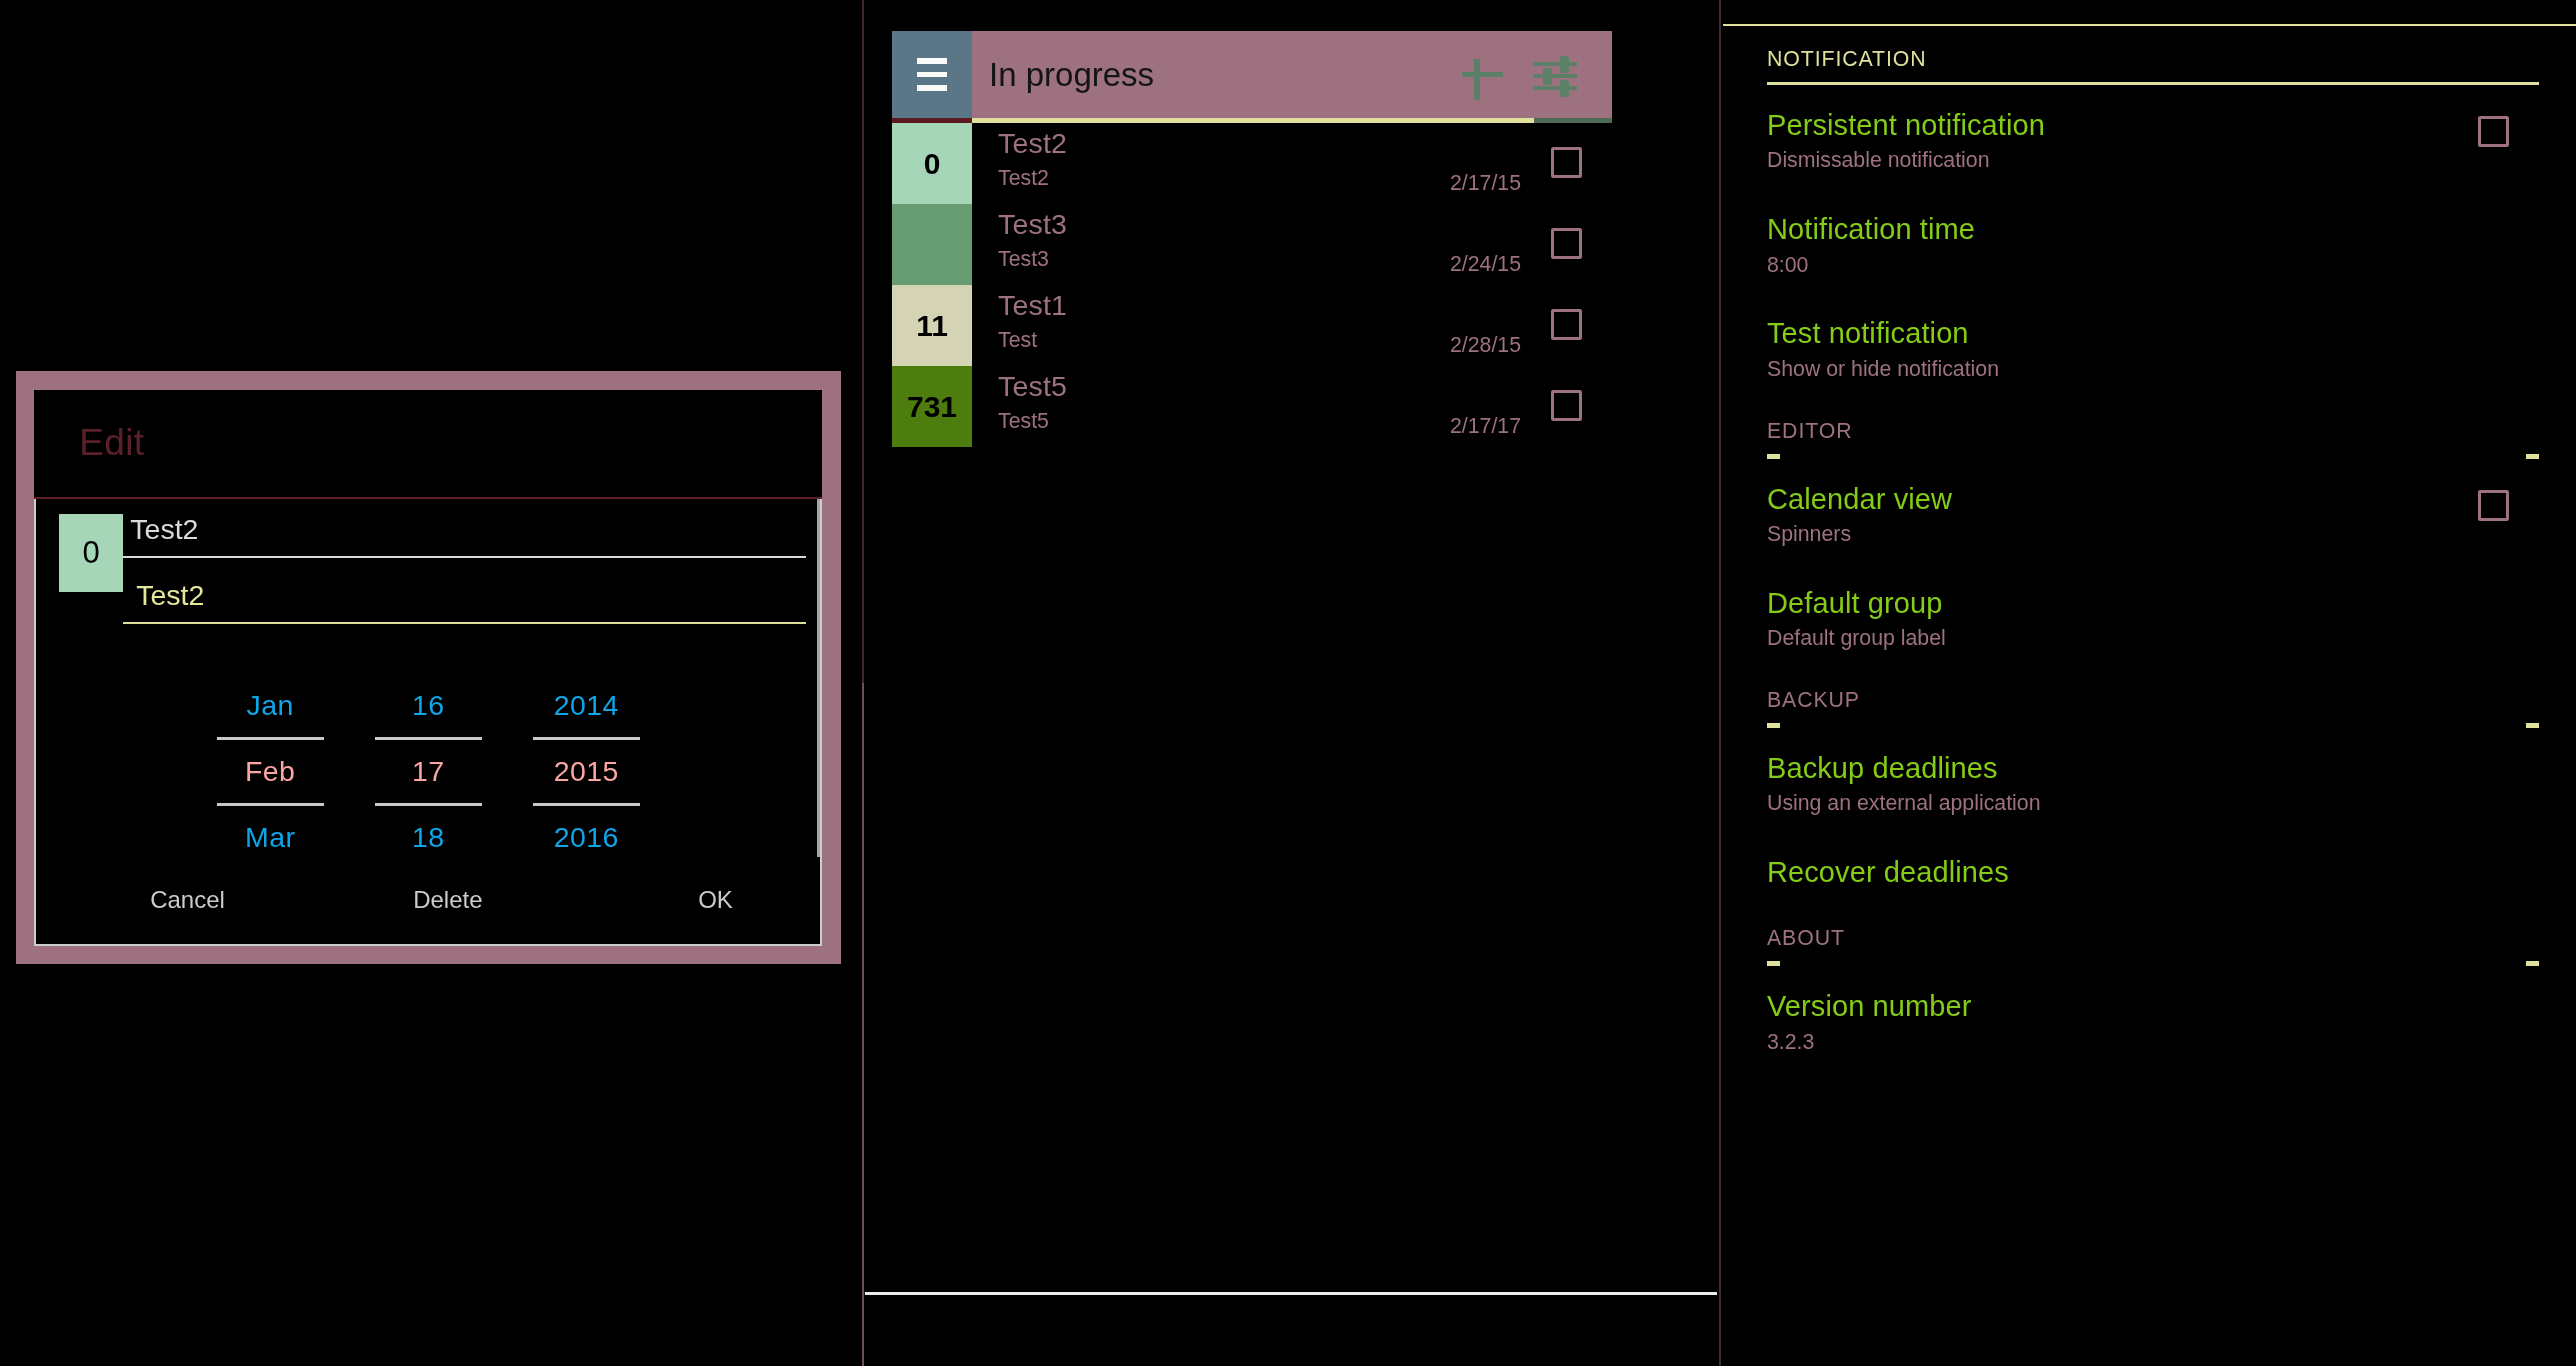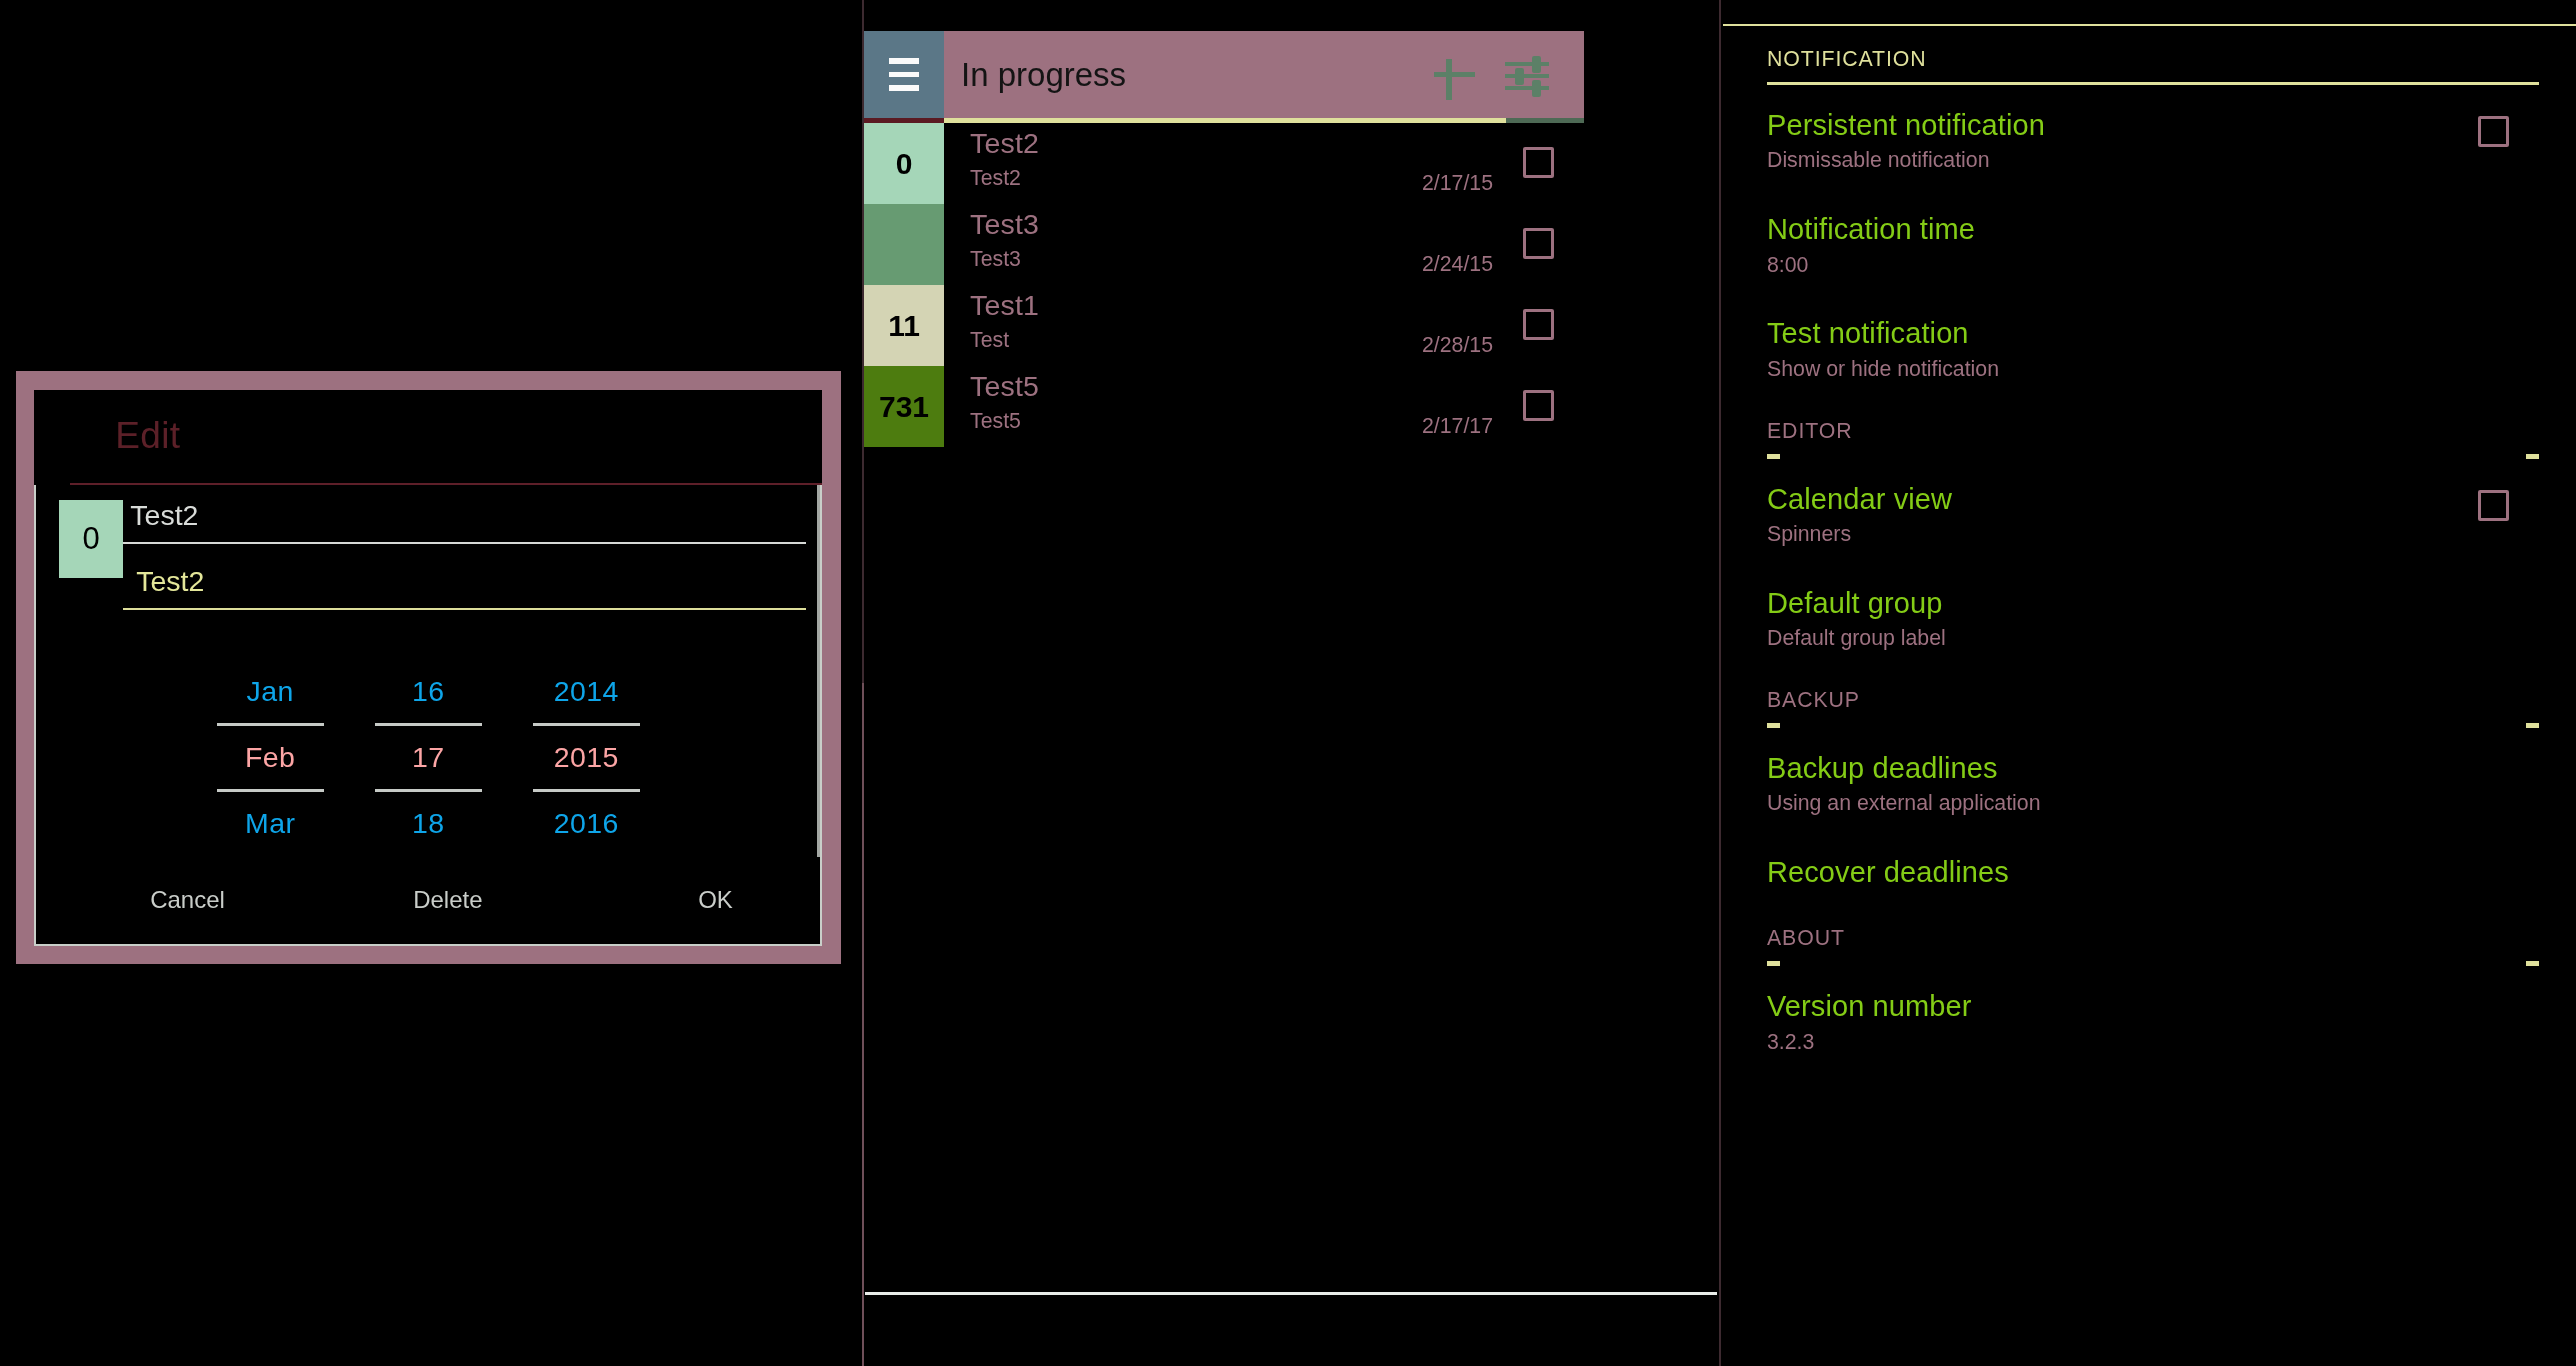--- a/index.html
+++ b/index.html
@@ -18,25 +18,24 @@
     background: #9d7180;
     padding: 18.5px 18.5px 18.5px 18.5px;
   }
   .edit-dialog {
     width: 100%; height: 100%;
     background: #000000;
     display: flex; flex-direction: column;
     position: relative;
   }
   .dlg-title-bar {
-    height: 95px;
+    height: 109px;
     display: flex; align-items: center;
     padding-left: 45px;
     border-bottom: 2.1px solid #5e1f29;
-    margin-left: 36px;
   }
   .dlg-title {
     color: #5c2028;
     font-size: 37px;
     font-weight: 400;
     letter-spacing: 0.4px;
   }
   .dlg-body {
     flex: 1;
     position: relative;
@@ -112,21 +111,21 @@
 
   
   .vdiv-left  { position: absolute; left: 862px; top: 683px; width: 2.1px; height: 683px; background: #6f4f59; }
   .vdiv-mid   { position: absolute; left: 862px; top: 0px;  width: 2.1px; height: 683px; background: #3d2a30; }
   .vdiv-right { position: absolute; left: 1719px; top: 0px;  width: 2.1px; height: 1366px; background: #3d2a30; }
   .hline-mid  { position: absolute; left: 865px; top: 1292px; width: 852px; height: 2.8px; background: #e8ece8; }
   .hline-right-top { position: absolute; left: 1723px; top: 23.5px; width: 853px; height: 2.8px; background: #dfe09c; }
 
   
   .list-panel {
-    position: absolute; left: 864px; top: 31px;
+    position: absolute; left: 892px; top: 31px;
     width: 720px; height: 1267px;
   }
   .toolbar {
     position: relative;
     height: 87px;
     background: #9d7180;
     display: flex; align-items: stretch;
   }
   .ham-btn {
     width: 80px; flex: none;

